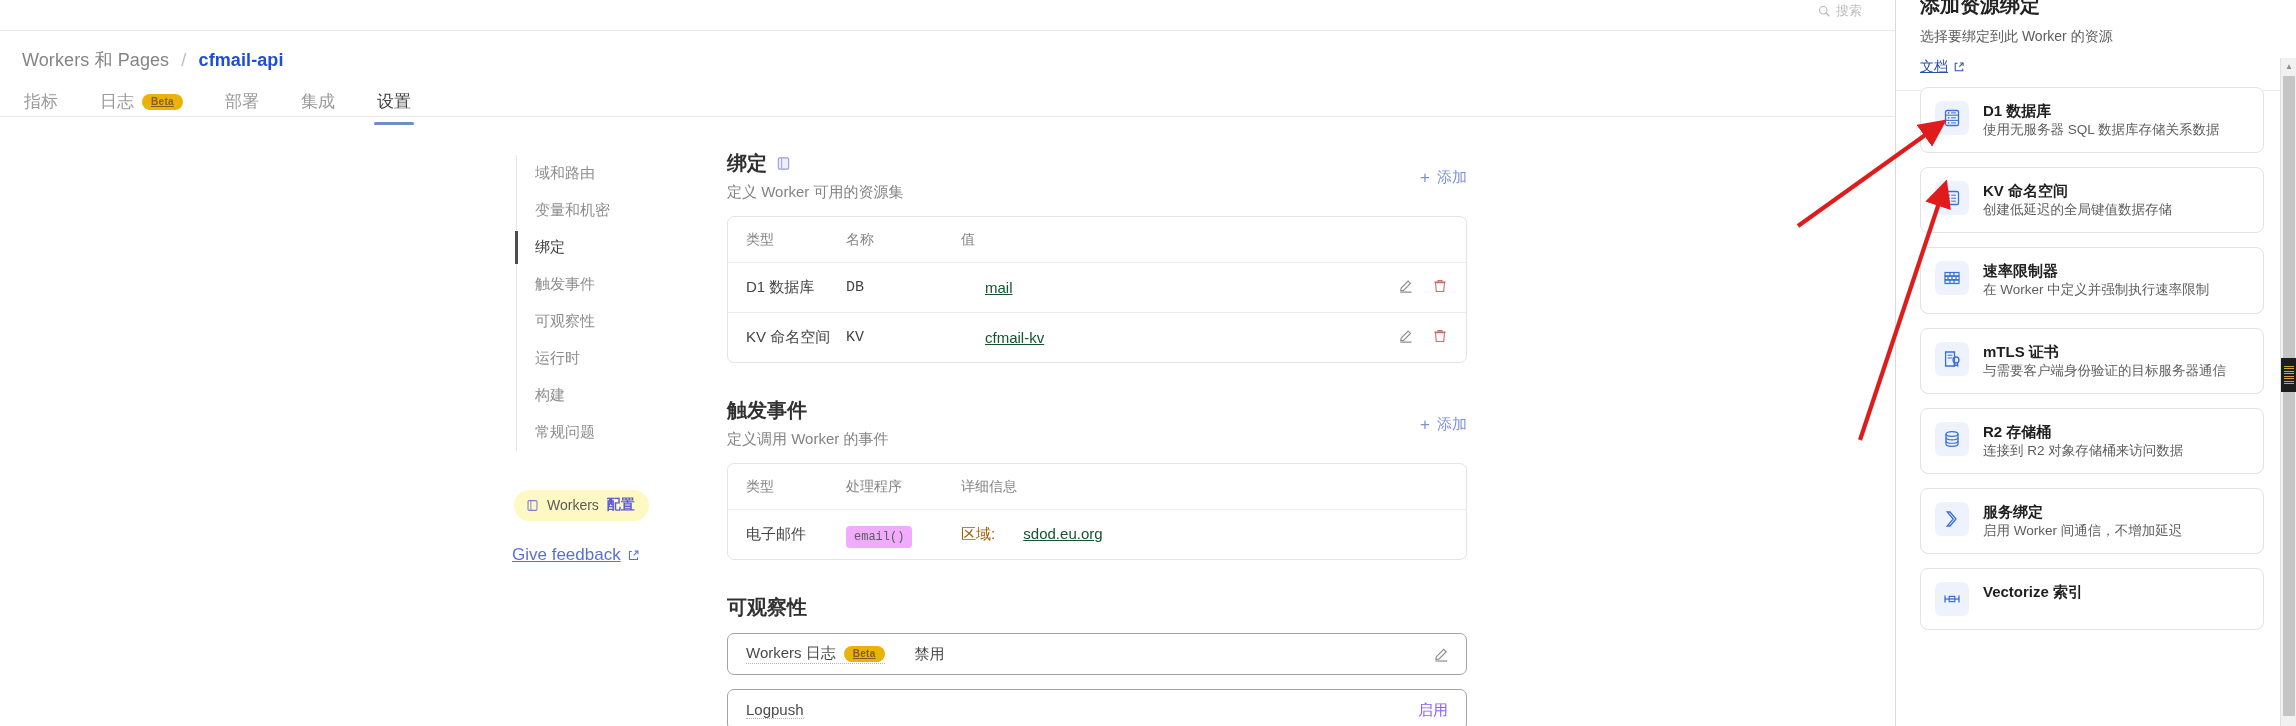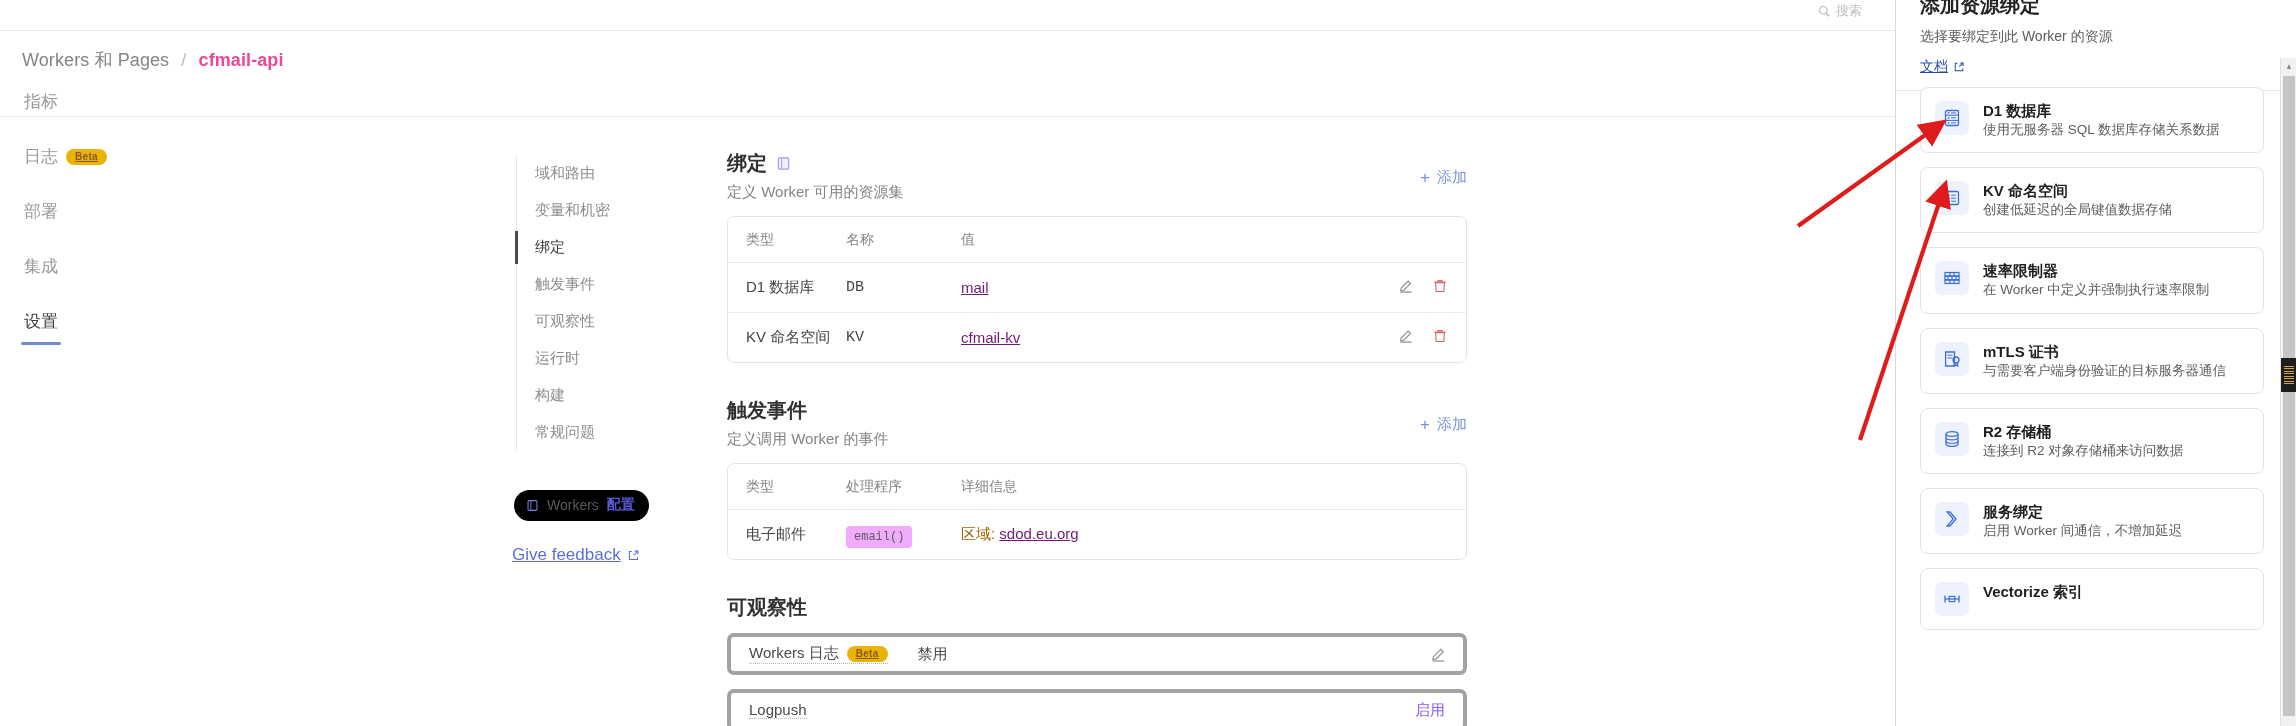--- a/index.html
+++ b/index.html
@@ -21,27 +21,26 @@
   .topbar-rule {
     position: absolute; left: 0; top: 30px; width: 1895px;
     height: 1px; background: #e8e8e8;
   }
   .breadcrumb {
     position: absolute; left: 22px; top: 48px;
     font-size: 18px; color: #848484; letter-spacing: .1px;
     white-space: nowrap;
   }
   .breadcrumb .sep { color: #bdbdbd; margin: 0 7px; }
-  .breadcrumb .cur { color: #ec4899; font-weight: bold; }
+  .breadcrumb .cur { color: #1d4ed8; font-weight: bold; }
 
   .tabs {
     position: absolute; left: 8px; top: 86px;
-    display: flex; align-items: flex-start; gap: 16px;
+    display: flex; align-items: flex-end; gap: 10px;
     white-space: nowrap;
-    flex-direction: column;
   }
   .tab {
     position: relative;
     font-size: 17px; color: #9a9a9a;
     padding: 4px 16px 12px 16px;
     display: flex; align-items: center; gap: 8px;
     cursor: pointer;
   }
   .tab.active { color: #404040; }
   .tab.active::after {
@@ -72,21 +71,21 @@
     padding: 9px 0 9px 18px;
     cursor: pointer; white-space: nowrap;
   }
   .settingsnav .nav-item.active { color: #3b3b3b; }
   .settingsnav .nav-item.active::before {
     content: ""; position: absolute; left: -2px; top: 2px; bottom: 2px;
     width: 3px; background: #4c4c4c;
   }
   .workers-config-pill {
     position: absolute; left: 514px; top: 490px;
-    background: #000000; color: #5b5bd6;
+    background: #fef9c3; color: #5b5bd6;
     font-size: 14px; border-radius: 16px;
     padding: 6px 14px 7px 12px;
     display: inline-flex; align-items: center; gap: 8px;
     white-space: nowrap; cursor: pointer;
   }
   .workers-config-pill .wcp-label { color: #5a5a5a; }
   .workers-config-pill .wcp-strong { color: #5b5bd6; font-weight: bold; }
   .givefeedback {
     position: absolute; left: 512px; top: 545px;
     font-size: 17px; color: #5b6fd6;
@@ -133,27 +132,27 @@
   .c4 { width: 100px; text-align: right; padding-right: 18px !important; }
   .mono {
     font-family: "Liberation Mono", "DejaVu Sans Mono", monospace;
     font-size: 12px; color: #5d5d5d;
   }
   .chip {
     font-family: "Liberation Mono", "DejaVu Sans Mono", monospace;
     font-size: 12px; color: #5d5d5d;
     background: #f0abfc; border-radius: 4px; padding: 4px 8px;
   }
-  .lnk { color: #701a75; text-decoration: underline; cursor: pointer; }
+  .lnk { color: #14532d; text-decoration: underline; cursor: pointer; margin-left: 24px; }
   .muted-pre { color: #a16207; }
   .rowicons { display: inline-flex; gap: 18px; align-items: center; justify-content: flex-end; }
   .ic { cursor: pointer; display: inline-flex; }
 
   .obs-row {
-    border: 4px solid #a3a3a3; border-radius: 7px;
+    border: 1px solid #a3a3a3; border-radius: 7px;
     background: #fff; height: 42px;
     display: flex; align-items: center;
     padding: 0 18px; margin-bottom: 14px;
     position: relative;
   }
   .obs-name {
     font-size: 15px; color: #4a4a4a;
     border-bottom: 1px dotted #b5b5b5;
     display: inline-flex; align-items: center; gap: 8px;
     cursor: pointer;

